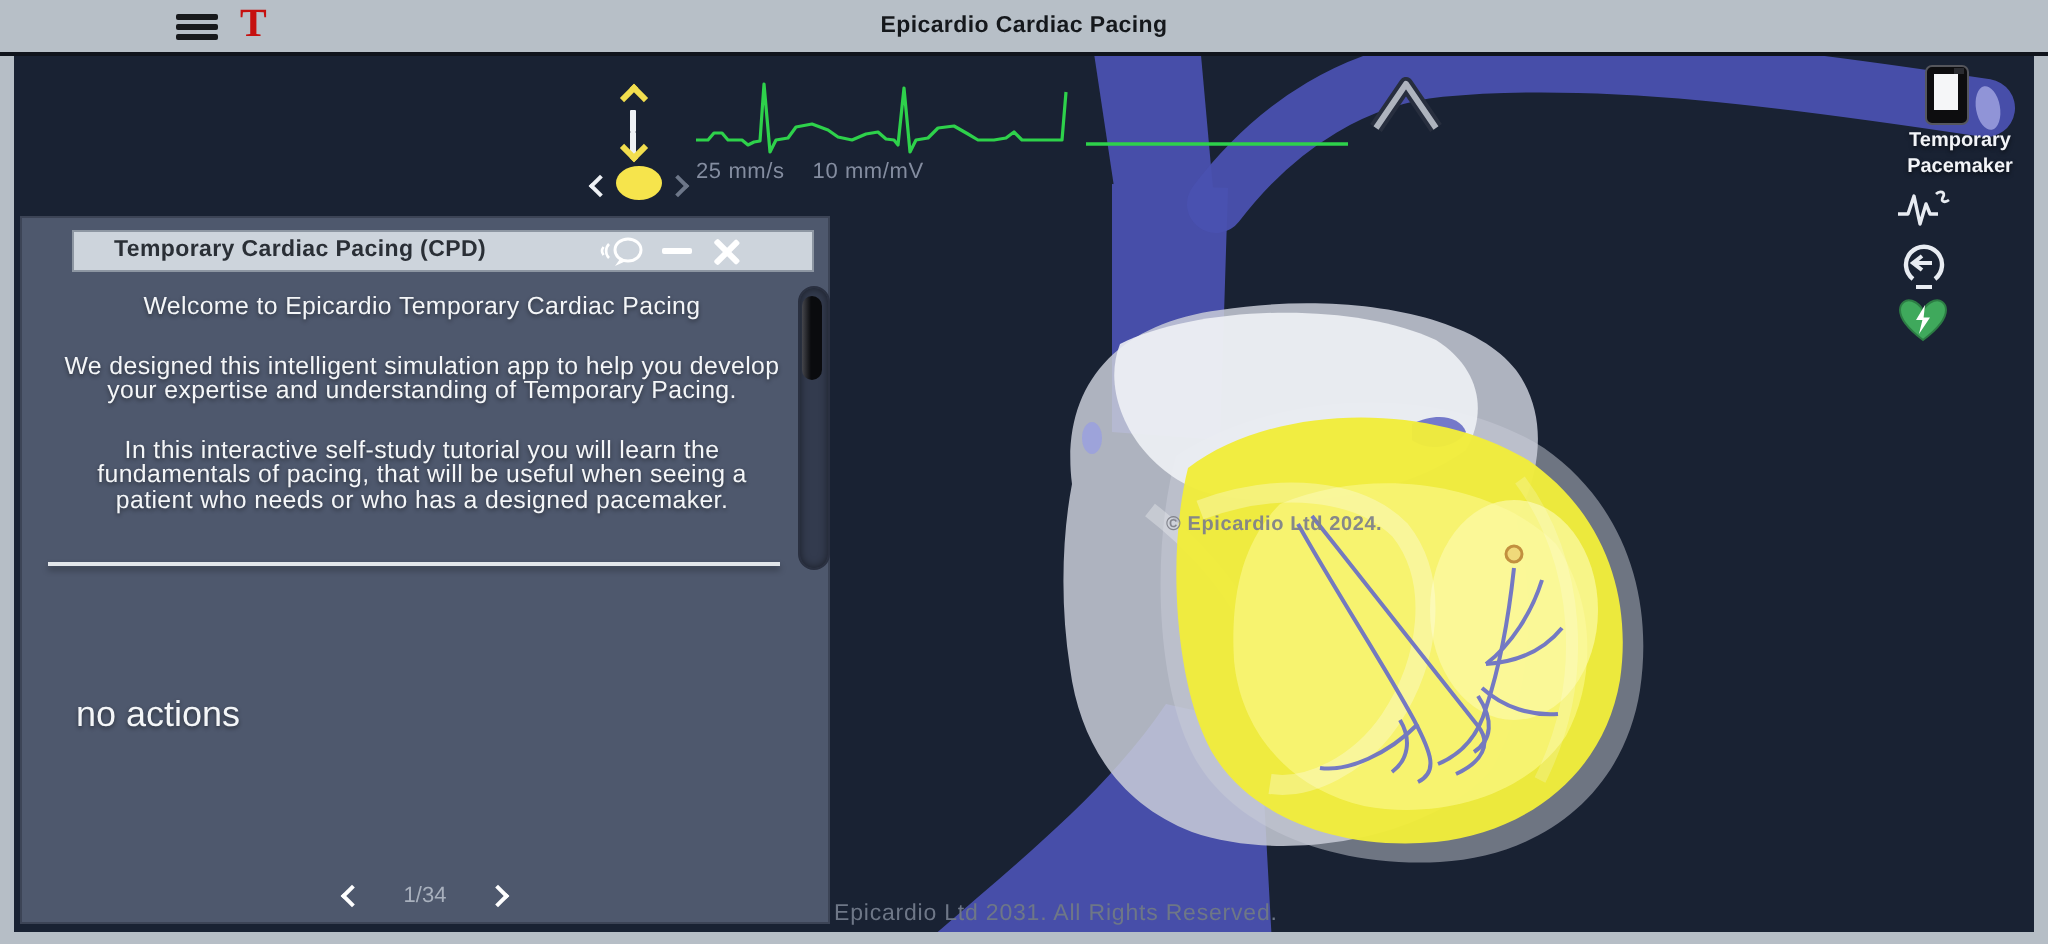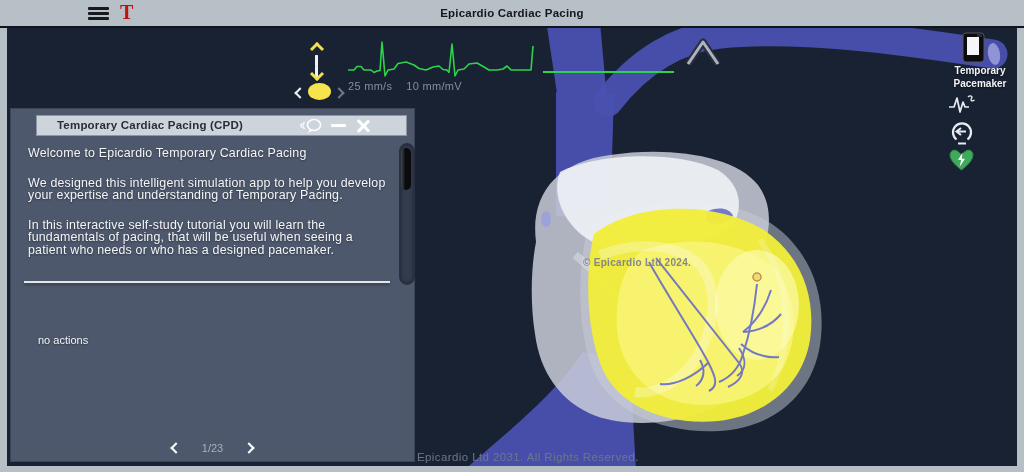--- a/index.html
+++ b/index.html
@@ -56,28 +56,28 @@
   #dlg-audio{left:263px;}
   #dlg-min{left:294px;} #dlg-min i{display:block;width:15px;height:2.6px;background:#fff;border-radius:1px;}
   #dlg-close{left:318px;width:16px;}
   .x{position:relative;width:16px;height:16px;}
   .x::before,.x::after{content:"";position:absolute;left:7px;top:0;width:2.6px;height:16px;background:#fff;border-radius:1px;}
   .x::before{transform:rotate(45deg);} .x::after{transform:rotate(-45deg);}
 
   #dlg-body{position:absolute;left:17px;top:38px;width:366px;color:#f4f6f8;
             font-size:12.4px;line-height:12.6px;text-shadow:0 1px 2px rgba(0,0,0,.45);
             letter-spacing:.2px;}
-  #dlg-body p{margin:0 0 17px 0;}
+  #dlg-body p{margin:0 0 17px 0;text-align:center;}
   #dlg-divider{position:absolute;left:13px;top:172px;width:366px;height:2px;background:#e2e6ea;
                box-shadow:0 2px 3px rgba(0,0,0,.35);}
   #dlg-scroll{position:absolute;left:388px;top:34px;width:14px;height:140px;border-radius:8px;
               background:#333b4e;border:1px solid #2a3040;box-shadow:inset 0 0 4px rgba(0,0,0,.5);cursor:pointer;}
   #dlg-thumb{position:absolute;left:1px;top:4px;width:10px;height:42px;border-radius:5px;
              background:linear-gradient(90deg,#45464c,#0a0b0e 45%);cursor:grab;}
-  #dlg-actions{position:absolute;left:27px;top:225px;font-size:11px;color:#f4f6f8;
+  #dlg-actions{position:absolute;left:27px;top:238px;font-size:18px;color:#f4f6f8;
                text-shadow:0 1px 2px rgba(0,0,0,.45);}
   #dlg-pager{position:absolute;left:0;top:333px;width:100%;display:flex;justify-content:center;
              align-items:center;gap:22px;}
   .pg-chv{color:#fff;cursor:pointer;line-height:0;}
   .pg-chv .chv{width:6px;height:6px;border-width:2.8px 2.8px 0 0;}
   #pg-num{font-size:11px;color:#a8b0bd;}
 
   
   #watermark{position:absolute;left:576px;top:229px;font-size:10px;font-weight:bold;
              color:rgba(128,130,138,.95);letter-spacing:.3px;}
@@ -215,19 +215,19 @@
       <div id="dlg-divider"></div>
 
       <div id="dlg-scroll">
         <div id="dlg-thumb"></div>
       </div>
 
       <div id="dlg-actions">no actions</div>
 
       <div id="dlg-pager">
         <span class="pg-chv"><span class="chv lt"></span></span>
-        <span id="pg-num">1/23</span>
+        <span id="pg-num">1/34</span>
         <span class="pg-chv"><span class="chv rt"></span></span>
       </div>
     </div>
 
   </div>
 </div>
 
 </body></html>

